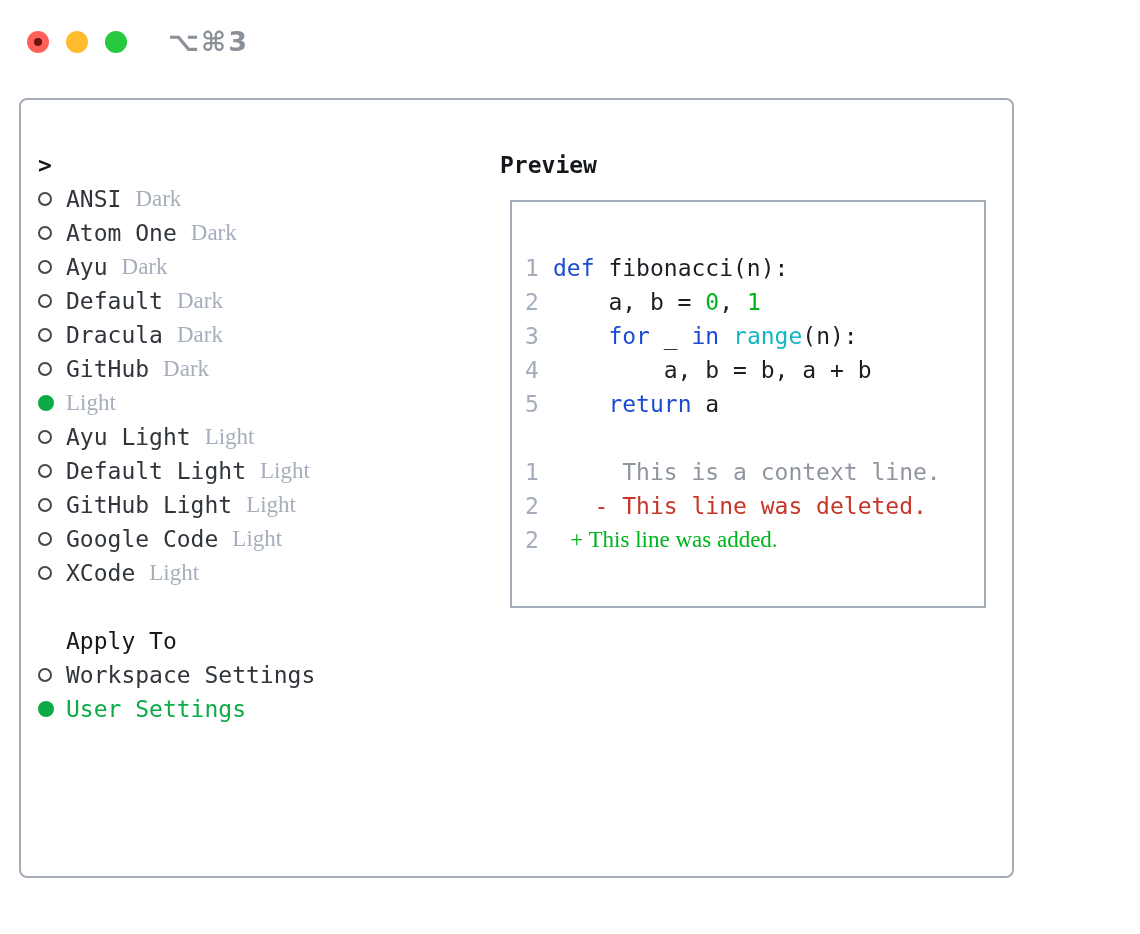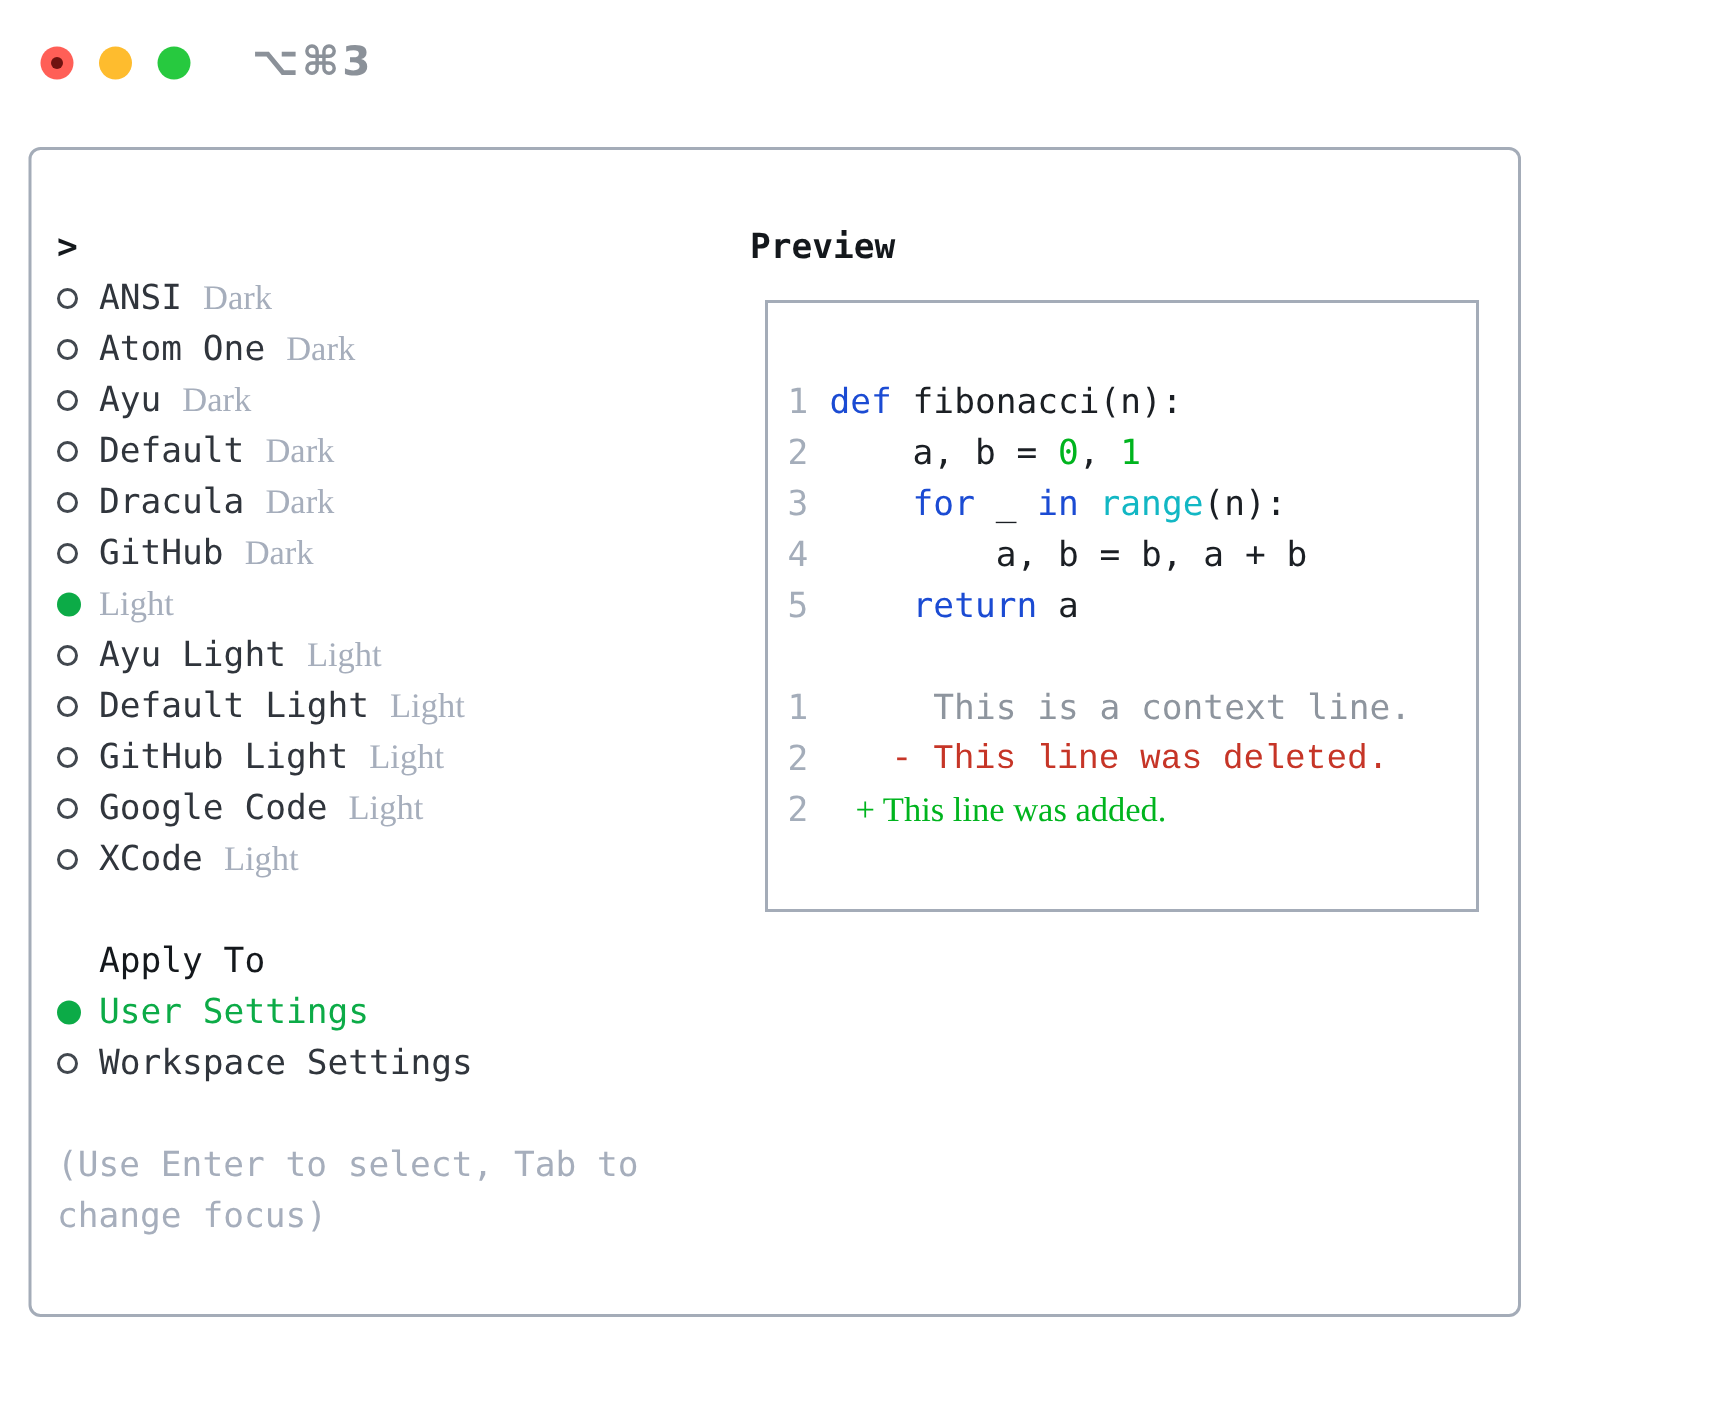--- a/index.html
+++ b/index.html
@@ -51,21 +51,21 @@
   .crow { display: flex; align-items: center; height: 34px; font-size: 23px; line-height: 34px; }
   .lnum { width: 28px; flex: none; color: var(--line_number_gray); }
   .ltext { white-space: pre; }
   .tok-plain   { color: var(--code_black); }
   .tok-kw      { color: var(--keyword_blue); }
   .tok-num     { color: var(--code_green); }
   .tok-builtin { color: var(--builtin_cyan); text-align: right; }
   #diff-lines { margin-top: 34px; }
   .dtext { white-space: pre; }
   .dtext.context { color: var(--context_gray); }
-  .dtext.deleted { color: var(--deleted_red); font-family: Liberation Mono, monospace; }
+  .dtext.deleted { color: var(--deleted_red); }
   .dtext.added   { color: var(--code_green); font-family: Liberation Serif, serif; }
 </style>
 </head>
 <body>
 
 <div class="screen">
 
   <div class="titlebar">
     <span class="light red">
       <span class="dot"></span>
@@ -171,37 +171,36 @@
         </div>
 
       <div class="blank"></div>
 
       <div class="row">
         <span class="cell"></span>
         <span class="subtitle">Apply To</span>
       </div>
 
       <div id="apply-list">
+          <div class="row">
+            <span class="cell">
+              <span class="radio"></span>
+            </span>
+            <span class="opt-label">Workspace Settings</span>
+          </div>
           <div class="row selected">
             <span class="cell">
               <span class="radio"></span>
             </span>
             <span class="opt-label">User Settings</span>
           </div>
-          <div class="row">
-            <span class="cell">
-              <span class="radio"></span>
-            </span>
-            <span class="opt-label">Workspace Settings</span>
-          </div>
         </div>
 
       <div class="blank"></div>
 
-      <div class="hint">(Use Enter to select, Tab to change focus)</div>
     </div>
 
     <div class="preview-title">Preview</div>
 
     <div class="preview-box">
       <div id="code-lines">
           <div class="crow">
             <span class="lnum">1</span>
             <span class="ltext"><span class="tok-kw">def</span><span class="tok-plain"> fibonacci(n):</span></span>
           </div>

